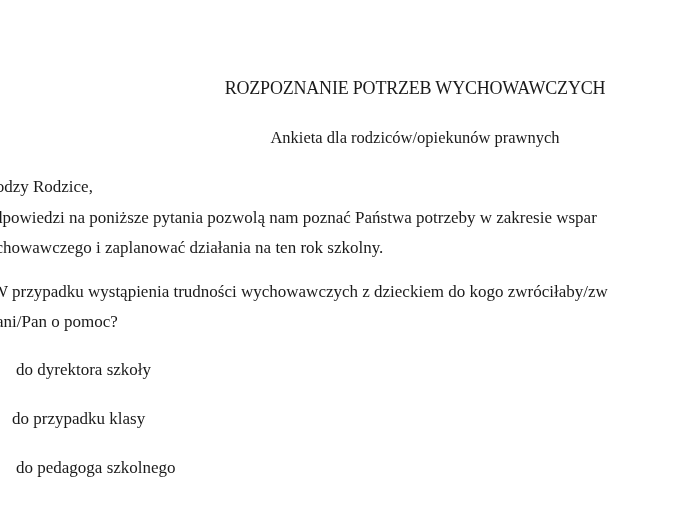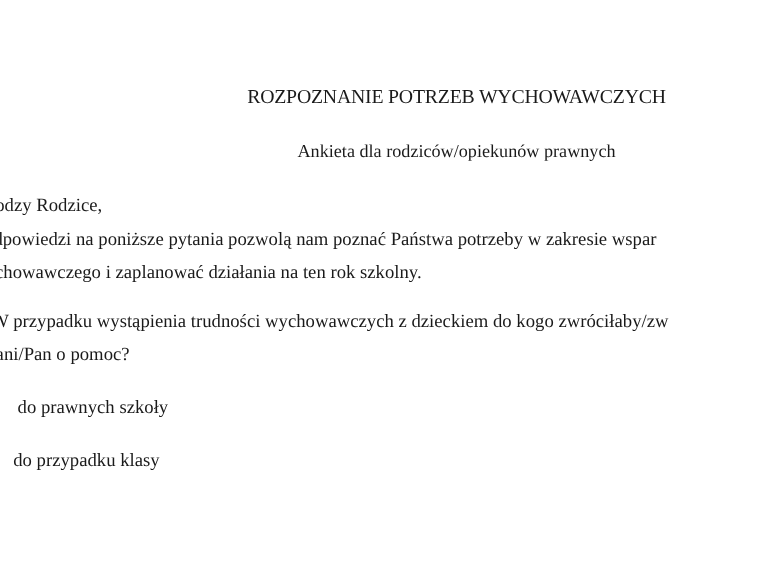--- a/index.html
+++ b/index.html
@@ -75,24 +75,24 @@
   <div class="subtitle">Ankieta dla rodziców/opiekunów prawnych</div>
 
   <div class="line greeting">rodzy Rodzice,</div>
   <div class="line intro1">dpowiedzi na poniższe pytania pozwolą nam poznać Państwa potrzeby w zakresie wspar</div>
   <div class="line intro2">ychowawczego i zaplanować działania na ten rok szkolny.</div>
 
   <div class="line q1a">W przypadku wystąpienia trudności wychowawczych z dzieckiem do kogo zwróciłaby/zw</div>
   <div class="line q1b">ani/Pan o pomoc?</div>
 
   <div class="opt opt0">
-    <span class="marker">.</span><span class="lbl">do prawnych szkoły</span>
+    <span class="marker">.</span><span class="lbl">do dyrektora szkoły</span>
   </div>
   <div class="opt opt1">
     <span class="marker">.</span><span class="lbl">do przypadku klasy</span>
   </div>
   <div class="opt opt2">
-    <span class="marker">.</span>
+    <span class="marker">.</span><span class="lbl">do  pedagoga szkolnego</span>
   </div>
   <div class="opt opt3">
     <span class="marker">.</span>
   </div>
 </div>
 
 </body></html>

